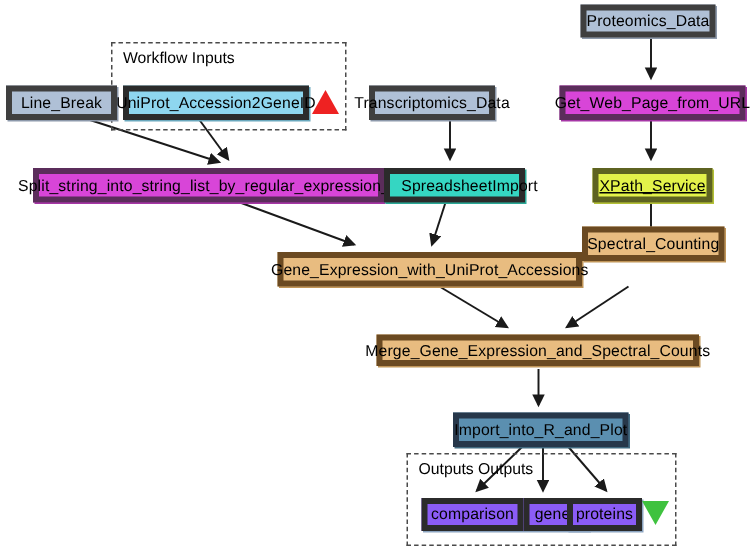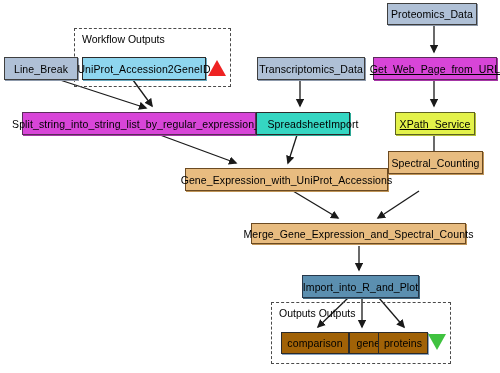--- a/index.html
+++ b/index.html
@@ -22,21 +22,21 @@
     width: 500px;
     height: 373px;
     pointer-events: none;
   }
   .node {
     position: absolute;
     box-sizing: border-box;
     display: flex;
     align-items: center;
     justify-content: center;
-    border: 1px solid #ef4444;
+    border: 4px solid #ef4444;
     font-size: 10.5px;
     color: #000000;
     white-space: nowrap;
     letter-spacing: 0.1px;
     z-index: 3;
   }
   .n-input {
     background: #afc0d6;
     border-color: #3f3f3f;
     box-shadow: 1px 1px 0 #8d99ab;
@@ -69,21 +69,21 @@
     background: #e8bc80;
     border-color: #6b4a22;
     box-shadow: 1px 1px 0 #c09558;
   }
   .n-steel {
     background: #5b8fb0;
     border-color: #27374a;
     box-shadow: 1px 1px 0 #41697f;
   }
   .n-output {
-    background: #a16207;
+    background: #8b5cf6;
     border-color: #2b2b2b;
     box-shadow: 1px 1px 0 #8ba4c0;
   }
   .group-box {
     position: absolute;
     box-sizing: border-box;
     border: 1px dashed #4a4a4a;
     background: transparent;
     z-index: 1;
   }
@@ -135,30 +135,30 @@
         <path d="M 419,191 L 378,218" stroke="#1a1a1a" stroke-width="1.3" fill="none" marker-end="url(#arrowhead)"></path>
         <path d="M 359,246 L 359,270" stroke="#1a1a1a" stroke-width="1.3" fill="none" marker-end="url(#arrowhead)"></path>
         <path d="M 348,298 L 318,327" stroke="#1a1a1a" stroke-width="1.3" fill="none" marker-end="url(#arrowhead)"></path>
         <path d="M 362,298 L 362,327" stroke="#1a1a1a" stroke-width="1.3" fill="none" marker-end="url(#arrowhead)"></path>
         <path d="M 379,298 L 404,327" stroke="#1a1a1a" stroke-width="1.3" fill="none" marker-end="url(#arrowhead)"></path>
       </g>
   </svg>
 
   <div id="group-layer">
       <div class="group-box" style="left: 74px; top: 28px; width: 157px; height: 59px;"></div>
-      <div class="group-label" style="left: 82px; top: 33px;">Workflow Outputs</div>
+      <div class="group-label" style="left: 82px; top: 33px;">Workflow Inputs</div>
       <div class="group-box" style="left: 271px; top: 302px; width: 180px; height: 62px;"></div>
       <div class="group-label" style="left: 279px; top: 307px;">Outputs Outputs</div>
     </div>
   <div id="node-layer">
       <div class="node n-input" style="left: 4px; top: 57px; width: 74px; height: 23px;">Line_Break</div>
       <div class="node n-wfinput" style="left: 82px; top: 57px; width: 124px; height: 23px;">UniProt_Accession2GeneID</div>
-      <div class="node n-input" style="left: 246px; top: 57px; width: 108px; height: 23px; margin-left: 11px;">Transcriptomics_Data</div>
+      <div class="node n-input" style="left: 246px; top: 57px; width: 84px; height: 23px;">Transcriptomics_Data</div>
       <div class="node n-input" style="left: 387px; top: 3px; width: 90px; height: 22px;">Proteomics_Data</div>
-      <div class="node n-magenta" style="left: 373px; top: 57px; width: 124px; height: 23px; text-decoration: underline;">Get_Web_Page_from_URL</div>
+      <div class="node n-magenta" style="left: 373px; top: 57px; width: 124px; height: 23px;">Get_Web_Page_from_URL</div>
       <div class="node n-magenta" style="left: 22px; top: 112px; width: 234px; height: 23px;">Split_string_into_string_list_by_regular_expression_2</div>
       <div class="node n-teal" style="left: 256px; top: 112px; width: 94px; height: 23px; padding-left: 20px;">SpreadsheetImport</div>
       <div class="node n-yellow" style="left: 395px; top: 112px; width: 80px; height: 23px;">XPath_Service</div>
       <div class="node n-orange" style="left: 185px; top: 168px; width: 203px; height: 23px;">Gene_Expression_with_UniProt_Accessions</div>
       <div class="node n-orange" style="left: 388px; top: 151px; width: 95px; height: 23px;">Spectral_Counting</div>
       <div class="node n-orange" style="left: 251px; top: 223px; width: 215px; height: 21px;">Merge_Gene_Expression_and_Spectral_Counts</div>
       <div class="node n-steel" style="left: 302px; top: 275px; width: 117px; height: 23px;">Import_into_R_and_Plot</div>
       <div class="node n-output" style="left: 281px; top: 332px; width: 68px; height: 22px;">comparison</div>
       <div class="node n-output" style="left: 349px; top: 332px; width: 44px; height: 22px;">genes</div>
       <div class="node n-output" style="left: 378px; top: 332px; width: 50px; height: 22px;">proteins</div>

